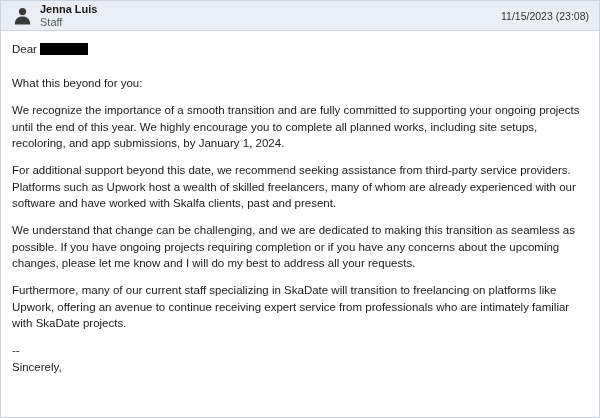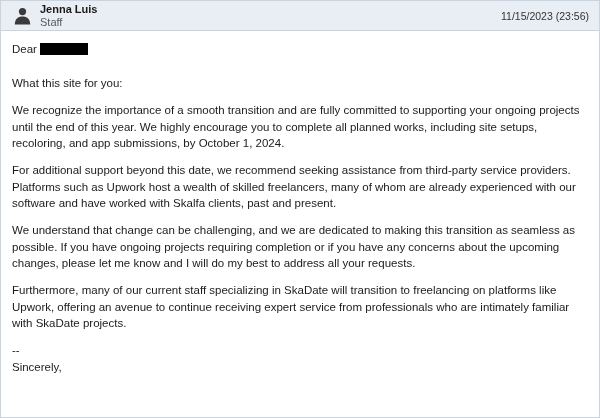--- a/index.html
+++ b/index.html
@@ -106,32 +106,32 @@
     <div class="avatar">
       <svg width="19" height="19" viewBox="0 0 19 19" aria-hidden="true">
         <circle cx="9.5" cy="5.6" r="3.6" fill="#3a3a3a"></circle>
         <path d="M1.8 18.5 C1.8 12.9 5.1 10.4 9.5 10.4 C13.9 10.4 17.2 12.9 17.2 18.5 Z" fill="#3a3a3a"></path>
       </svg>
     </div>
     <div class="sender-block">
       <span class="sender-name">Jenna Luis</span>
       <span class="sender-role">Staff</span>
     </div>
-    <span class="msg-date">11/15/2023 (23:56)</span>
+    <span class="msg-date">11/15/2023 (23:08)</span>
   </div>
 
   <div class="msg-body">
 
     <div class="greeting">
       <span>Dear</span>
         <span class="redaction"></span>
     </div>
 
-    <p>What this site for you:</p>
-    <p>We recognize the importance of a smooth transition and are fully committed to supporting your ongoing projects until the end of this year. We highly encourage you to complete all planned works, including site setups, recoloring, and app submissions, by October 1, 2024.</p>
+    <p>What this beyond for you:</p>
+    <p>We recognize the importance of a smooth transition and are fully committed to supporting your ongoing projects until the end of this year. We highly encourage you to complete all planned works, including site setups, recoloring, and app submissions, by January 1, 2024.</p>
     <p>For additional support beyond this date, we recommend seeking assistance from third-party service providers. Platforms such as Upwork host a wealth of skilled freelancers, many of whom are already experienced with our software and have worked with Skalfa clients, past and present.</p>
     <p>We understand that change can be challenging, and we are dedicated to making this transition as seamless as possible. If you have ongoing projects requiring completion or if you have any concerns about the upcoming changes, please let me know and I will do my best to address all your requests.</p>
     <p>Furthermore, many of our current staff specializing in SkaDate will transition to freelancing on platforms like Upwork, offering an avenue to continue receiving expert service from professionals who are intimately familiar with SkaDate projects.</p>
 
     <div class="signoff">
       <div>--</div>
       <div>Sincerely,</div>
 
     </div>
 

